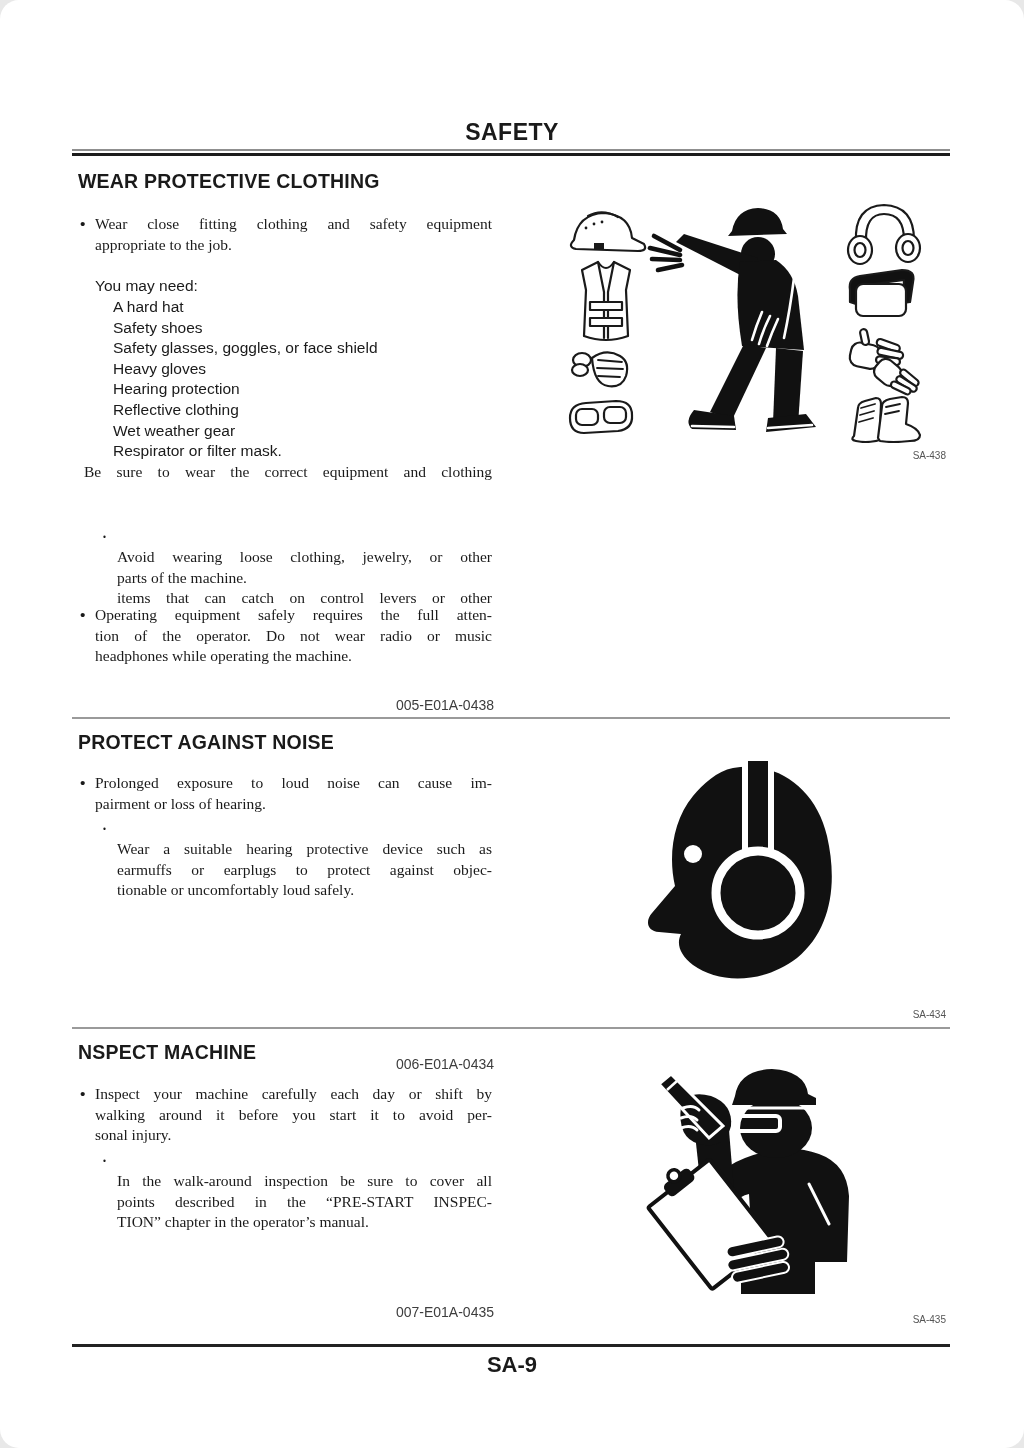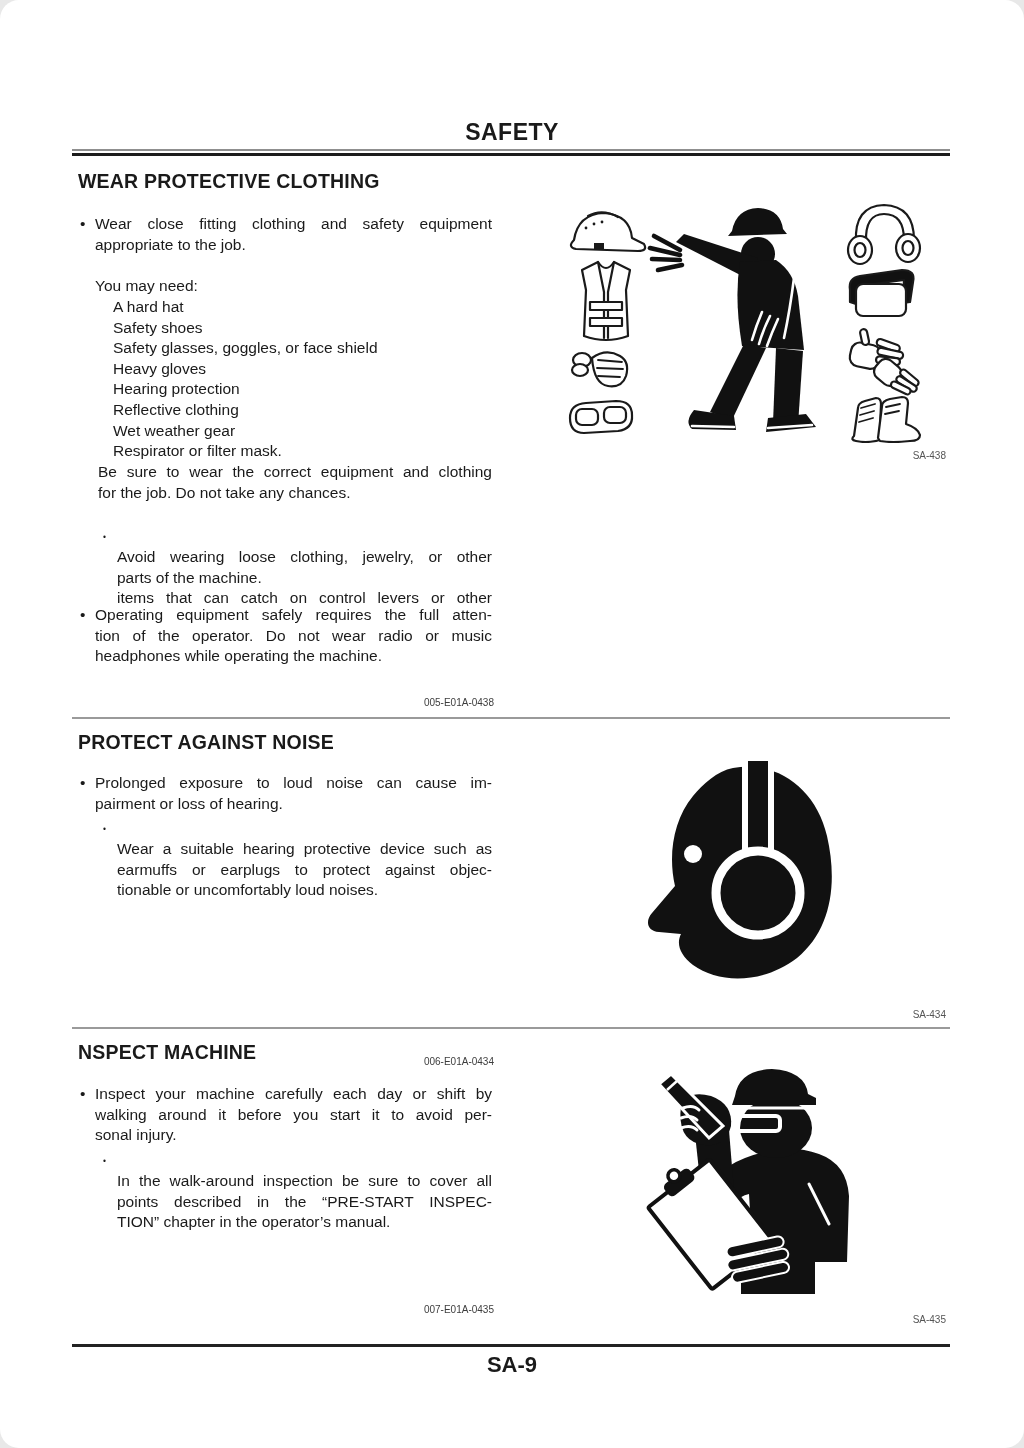--- a/index.html
+++ b/index.html
@@ -12,31 +12,31 @@
   }
   .abs{position:absolute;}
   .page-title{left:0;right:0;top:119px;text-align:center;font-size:23px;font-weight:bold;letter-spacing:.5px;}
   .rule{left:72px;width:878px;}
   .rule-thin{height:2px;background:#8f8f8f;}
   .rule-thick{height:3px;background:#1c1c1c;}
   .rule-sect{height:2px;background:#9a9a9a;}
   .rule-footer{height:3px;background:#222;}
   h2.sect{margin:0;left:78px;font-size:19.5px;font-weight:bold;letter-spacing:.2px;}
   .para{left:78px;width:414px;font-size:15.5px;line-height:20.6px;}
-  .para .lines{margin-left:17px;}
+  .para .lines{margin-left:17px;font-family:Liberation Serif, serif;}
   .para.sub .lines{margin-left:39px;margin-top:25px;}
-  .para.flush .lines{margin-left:20px;}
+  .para.flush .lines{margin-left:6px;}
   .b{position:absolute;left:2px;top:0;}
   .para.sub .b{left:25px;top:5px;font-size:8.5px;}
   .ln{white-space:nowrap;}
   .j{white-space:normal;text-align:justify;text-align-last:justify;}
   .list{left:78px;font-size:15.5px;line-height:20.6px;}
   .list .ln{margin-left:35px;}
   .intro{left:95px;font-size:15.5px;line-height:20.6px;}
-  .code{font-size:10px;color:#3d3d3d;right:530px;}
+  .code{font-size:14px;color:#3d3d3d;right:530px;}
   .figcap{font-size:10px;color:#555;right:78px;}
   .footer-num{left:0;right:0;top:1352px;text-align:center;font-size:22px;font-weight:bold;}
   svg{display:block;}
 </style>
 </head>
 <body>
 
 <div class="page">
 
   <div class="abs page-title">SAFETY</div>
@@ -61,21 +61,20 @@
       <div class="ln">Heavy gloves</div>
       <div class="ln">Hearing protection</div>
       <div class="ln">Reflective clothing</div>
       <div class="ln">Wet weather gear</div>
       <div class="ln">Respirator or filter mask.</div>
     </div>
 
   <div class="abs para flush" style="top:462px">
     <div class="lines">
         <div class="ln j">Be sure to wear the correct equipment and clothing</div>
-        <div class="ln">for the job. Do not take any chances.</div>
       </div>
   </div>
 
   <div class="abs para sub" style="top:522px">
     <span class="b">•</span>
     <div class="lines">
         <div class="ln j">Avoid wearing loose clothing, jewelry, or other</div>
         <div class="ln">parts of the machine.</div>
         <div class="ln j">items that can catch on control levers or other</div>
       </div>
@@ -191,21 +190,21 @@
     <div class="lines">
         <div class="ln j">Prolonged exposure to loud noise can cause im-</div>
         <div class="ln">pairment or loss of hearing.</div>
       </div>
   </div>
   <div class="abs para sub" style="top:814px">
     <span class="b">•</span>
     <div class="lines">
         <div class="ln j">Wear a suitable hearing protective device such as</div>
         <div class="ln j">earmuffs or earplugs to protect against objec-</div>
-        <div class="ln">tionable or uncomfortably loud noises.</div>
+        <div class="ln">tionable or uncomfortably loud safely.</div>
       </div>
   </div>
 
   <svg class="abs" style="left:636px;top:758px" width="205" height="228" viewBox="0 0 205 228">
     <path d="M97,10 C140,2 180,30 191,78 C202,126 195,172 161,200 C127,226 83,226 57,207 C44,197 40,186 45,176 L23,174 C11,173 9,163 16,155 L39,128 C32,98 37,62 57,38 C67,26 81,13 97,10 Z" fill="#111"></path>
     <circle cx="57" cy="96" r="9" fill="#fff"></circle>
     <rect x="109" y="0" width="26" height="104" fill="#111" stroke="#fff" stroke-width="6"></rect>
     <circle cx="122" cy="135" r="42" fill="#111" stroke="#fff" stroke-width="9"></circle>
   </svg>
 

